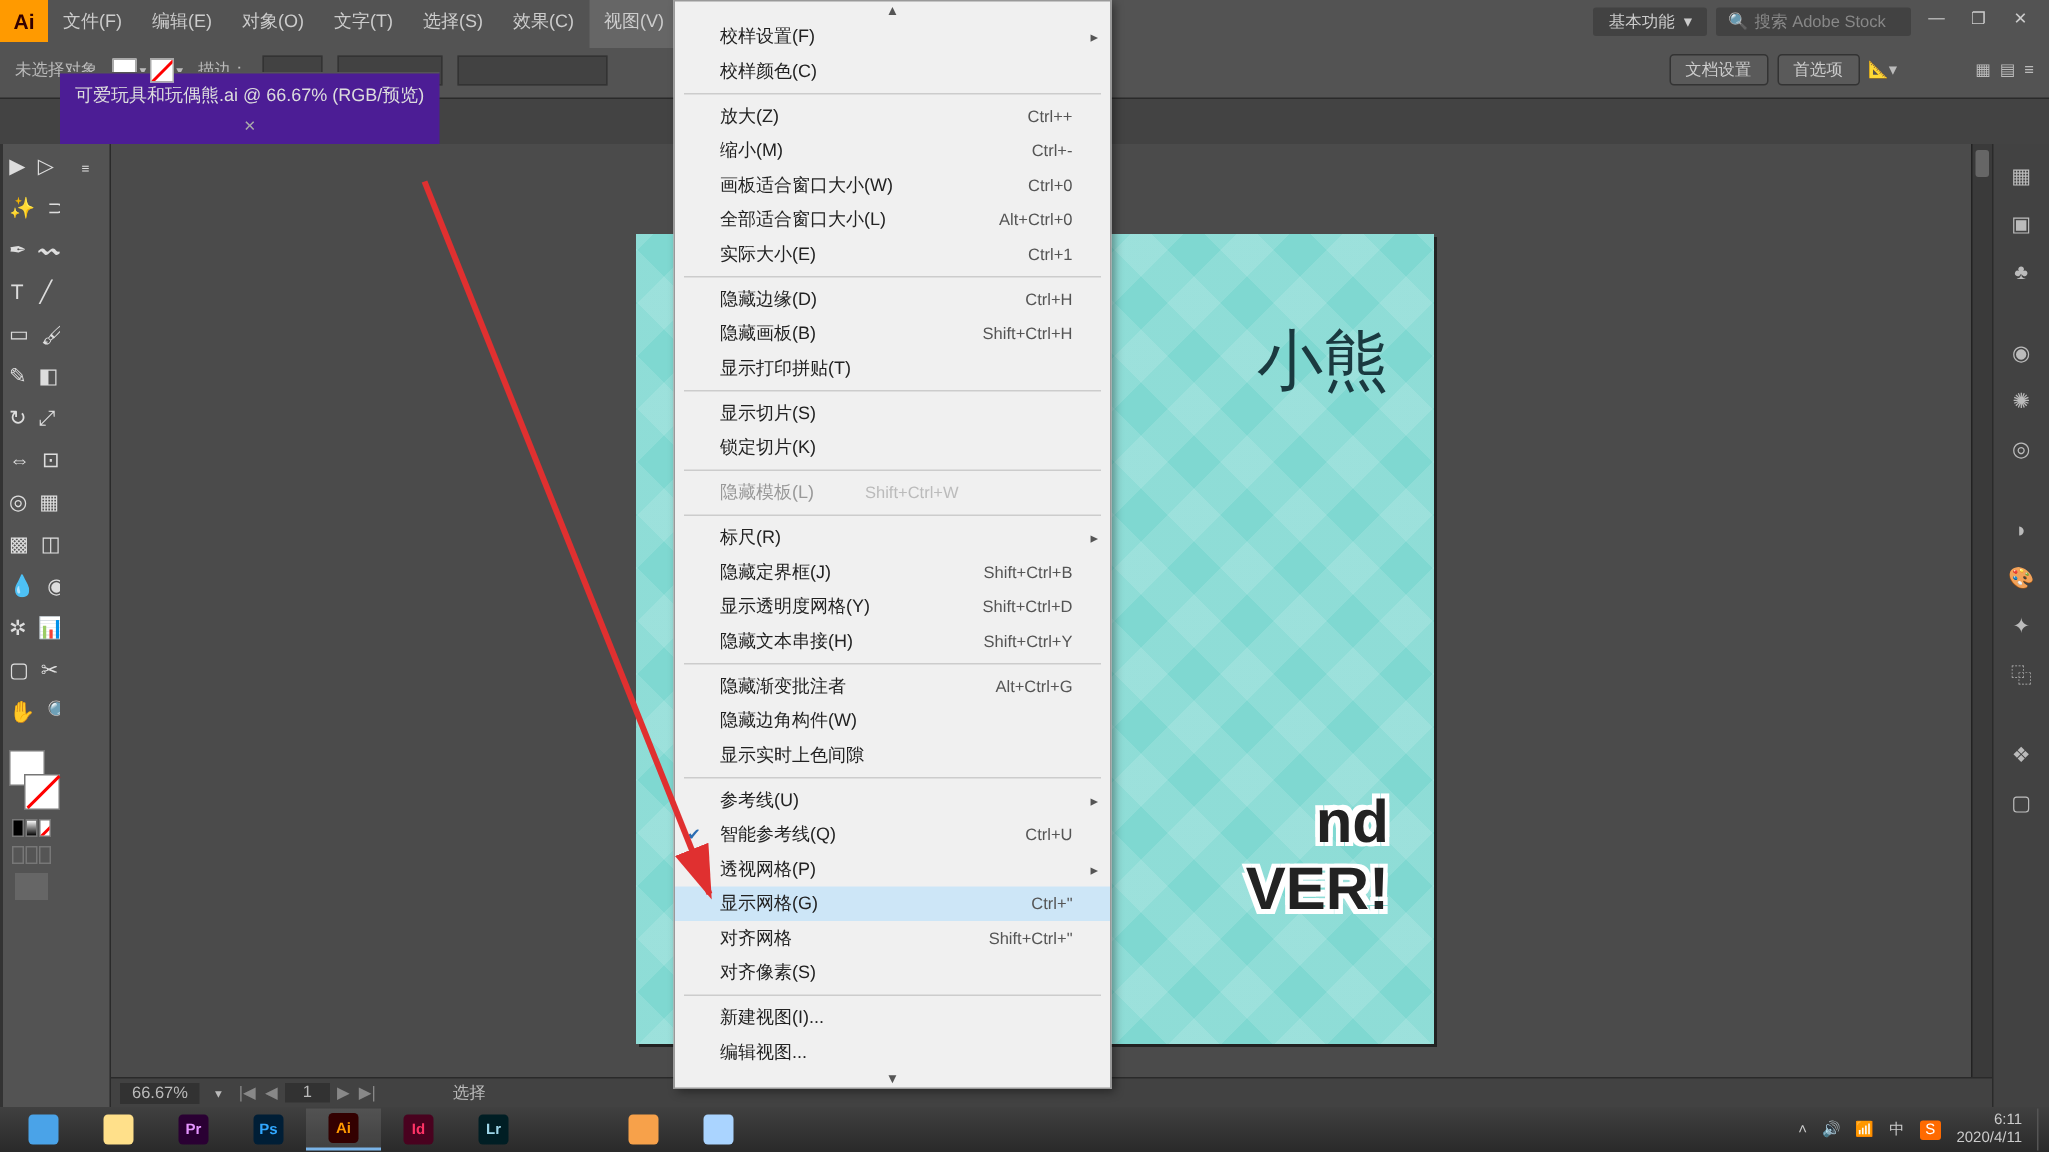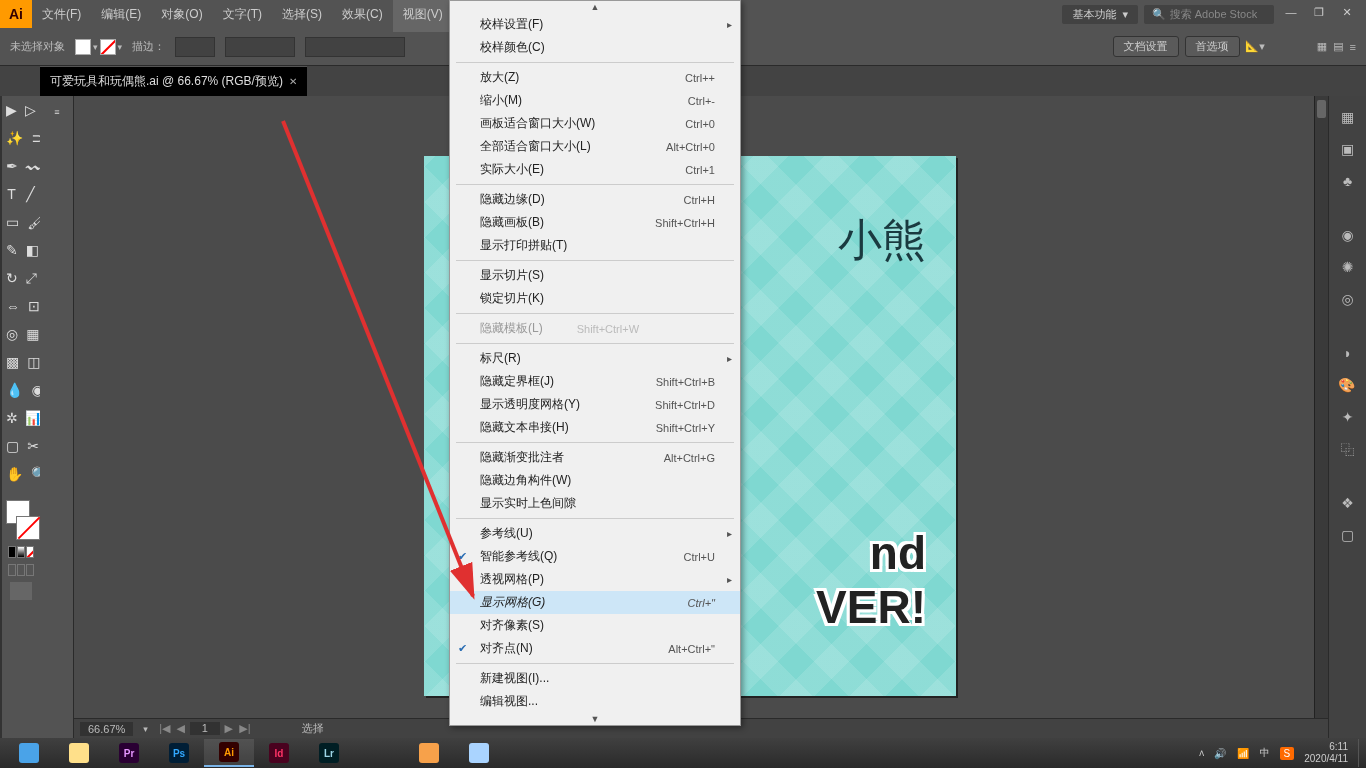--- a/index.html
+++ b/index.html
@@ -19,21 +19,21 @@
 
 .controlbar { height: 38px; background: #535353; border-bottom: 1px solid #2a2a2a; display: flex; align-items: center; color: #bbb; font-size: 11px; gap: 10px; padding: 0 10px; }
 .cb-swatch { width: 16px; height: 16px; background: #fff; border: 1px solid #aaa; }
 .cb-swatch.none { background: #fff; position: relative; overflow: hidden; }
 .cb-swatch.none::after { content: ""; position: absolute; width: 22px; height: 2px; background: red; top: 6px; left: -3px; transform: rotate(-45deg); }
 .cb-input { background: #424242; color: #ccc; border: 1px solid #333; height: 20px; padding: 0 4px; font-size: 11px; }
 .cb-btn { background: #5a5a5a; border: 1px solid #333; color: #ccc; padding: 2px 10px; border-radius: 3px; }
 
 
 .tabstrip { height: 30px; background: #434343; display: flex; align-items: flex-end; padding-left: 40px; }
-.filetab { background: #000000; color: #ddd; font-size: 12px; padding: 6px 10px; display: flex; align-items: center; gap: 6px; border-top: 1px solid #555; }
+.filetab { background: #4c1d95; color: #ddd; font-size: 12px; padding: 6px 10px; display: flex; align-items: center; gap: 6px; border-top: 1px solid #555; flex-direction: column; }
 .tab-close { font-size: 10px; color: #aaa; }
 
 
 .main { position: absolute; top: 96px; left: 0; right: 0; bottom: 30px; display: flex; }
 .left-tools { width: 40px; background: #535353; border-left: 2px solid #333; }
 .left-tools-extra { width: 34px; background: #535353; border-right: 1px solid #2a2a2a; padding-top: 2px; }
 .tool-btn { width: 26px; height: 26px; margin: 1px 4px; display: flex; align-items: center; justify-content: center; color: #ddd; font-size: 14px; }
 .tool-row { display: flex; }
 
 .tool-bottom { padding: 6px 4px; }
@@ -43,37 +43,37 @@
 .sw-stroke::after { content:""; position:absolute; width:30px; height:2px; background:red; top:10px; left:-3px; transform:rotate(-45deg); }
 .mode-row { display: flex; gap: 1px; margin: 4px 2px; }
 .mode-box { width: 12px; height: 12px; border: 1px solid #777; }
 .mode-box.b { background: #000; } .mode-box.g { background: linear-gradient(#fff,#000); } .mode-box.n { background: #fff; position:relative; overflow:hidden; }
 .mode-box.n::after { content:""; position:absolute; width:16px; height:2px; background:red; top:4px; left:-2px; transform:rotate(-45deg); }
 .screen-mode { width: 22px; height: 18px; background: #666; margin: 6px auto; }
 
 .canvas-wrap { flex: 1; background: #4b4b4b; position: relative; overflow: hidden; }
 .artboard { position: absolute; left: 350px; top: 60px; width: 532px; height: 540px; background: #7fd8d1; background-image: repeating-linear-gradient(45deg, rgba(255,255,255,0.12) 0 25px, transparent 25px 50px), repeating-linear-gradient(-45deg, rgba(255,255,255,0.12) 0 25px, transparent 25px 50px); box-shadow: 2px 2px 0 #222; }
 .art-text1 { position: absolute; right: 30px; top: 55px; font-size: 44px; color: #1a3a40; font-family: "KaiTi","STKaiti",serif; }
-.art-text2 { position: absolute; right: 30px; top: 370px; font-size: 46px; color: #222; font-weight: bold; text-shadow: -3px -3px 0 #fff,3px -3px 0 #fff,-3px 3px 0 #fff,3px 3px 0 #fff; display:flex; flex-direction:column; align-items:flex-end; }
+.art-text2 { position: absolute; right: 30px; top: 370px; font-size: 40px; color: #222; font-weight: bold; text-shadow: -3px -3px 0 #fff,3px -3px 0 #fff,-3px 3px 0 #fff,3px 3px 0 #fff; display:flex; flex-direction:column; align-items:flex-end; }
 
 .right-panels { width: 38px; background: #424242; border-left: 1px solid #2a2a2a; display: flex; flex-direction: column; align-items: center; gap: 10px; padding-top: 10px; }
 .right-panels .sep { height: 12px; }
 .rp-icon { width: 22px; height: 22px; color: #bbb; display: flex; align-items: center; justify-content: center; font-size: 14px; }
 
 
 .statusbar { position: absolute; bottom: 30px; left: 74px; right: 38px; height: 20px; background: #424242; color: #bbb; font-size: 11px; display: flex; align-items: center; gap: 10px; padding: 0 6px; border-top: 1px solid #2a2a2a;}
 .sb-zoom { background: #323232; padding: 1px 8px; }
 .sb-nav { display: flex; gap: 2px; }
 .sb-nbtn { width: 14px; text-align: center; color: #888; }
 .sb-page { background: #323232; width: 30px; text-align: center; }
 
 
 .dropdown { position: absolute; left: 449px; top: 0; width: 292px; background: #f0f0f0; border: 1px solid #999; box-shadow: 2px 2px 6px rgba(0,0,0,0.4); font-size: 12px; color: #222; z-index: 100; }
 .dd-item { display: flex; align-items: center; padding: 3px 25px 3px 30px; position: relative; }
-.dd-item.highlight { background: #cde6f7; font-style: italic; }
+.dd-item.highlight { background: #cde6f7; }
 .dd-item.disabled { color: #999; }
 .dd-short { margin-left: auto; color: #555; font-size: 11px; }
 .dd-item.disabled .dd-short { color:#bbb;margin-left:34px; }
 .dd-sep { height: 1px; background: #ccc; margin: 3px 6px; }
 .dd-sub::after { content: "▸"; position: absolute; right: 8px; font-size: 10px; color: #555; }
 .dd-check::before { content: "✔"; position: absolute; left: 8px; color: #2a6db3; font-size: 11px; }
 .dd-top-arrow { text-align: center; font-size: 9px; color: #555; padding: 1px 0; }
 
 
 .arrow { position: absolute; left: 278px; top: 116px; width: 220px; height: 490px; pointer-events: none; z-index: 200; }
@@ -360,25 +360,25 @@
       <span class="dd-short">Ctrl+U</span>
     </div>
     <div class="dd-item dd-sub">
       <span>透视网格(P)</span>
     </div>
     <div class="dd-item highlight">
       <span>显示网格(G)</span>
       <span class="dd-short">Ctrl+"</span>
     </div>
     <div class="dd-item">
+      <span>对齐网格</span>
+      <span class="dd-short">Shift+Ctrl+"</span>
+    </div>
+    <div class="dd-item">
       <span>对齐像素(S)</span>
-    </div>
-    <div class="dd-item dd-check">
-      <span>对齐点(N)</span>
-      <span class="dd-short">Alt+Ctrl+"</span>
     </div>
     <div class="dd-sep"></div>
     <div class="dd-item">
       <span>新建视图(I)...</span>
     </div>
     <div class="dd-item">
       <span>编辑视图...</span>
     </div>
     <div class="dd-top-arrow">▼</div>
   </div>

